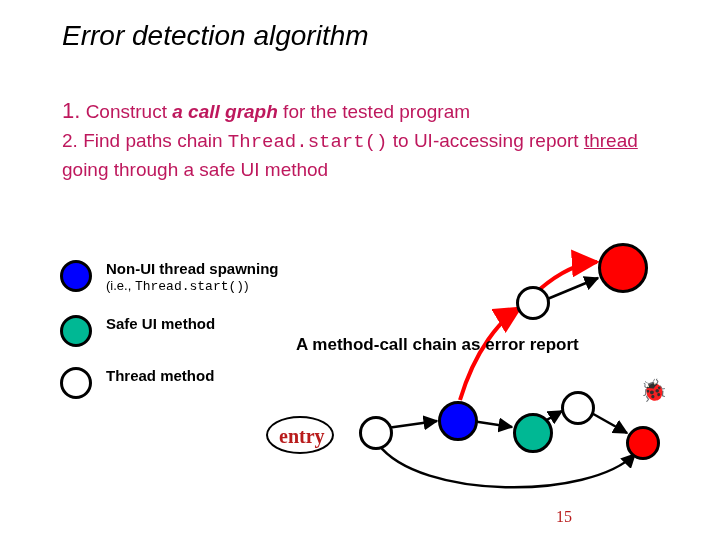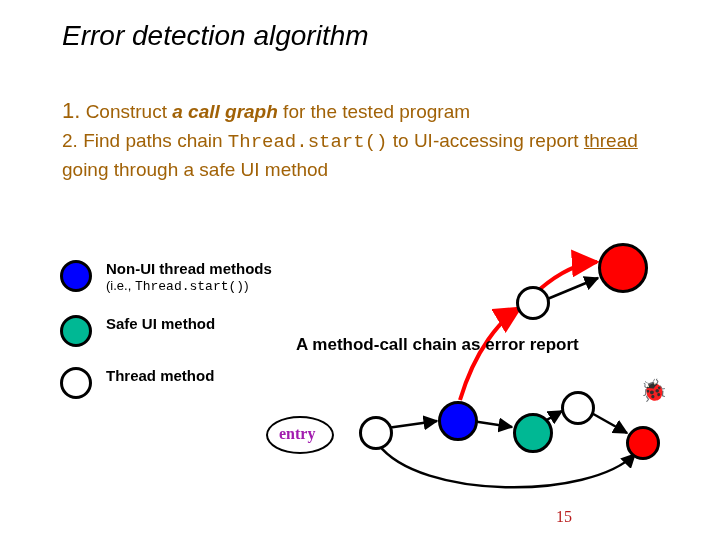--- a/index.html
+++ b/index.html
@@ -25,21 +25,21 @@
     font-size: 28px;
     color: #000;
   }
   .body-text {
     position: absolute;
     top: 95px;
     left: 62px;
     width: 600px;
     font-size: 19px;
     line-height: 1.45;
-    color: #a16207;
+    color: #be185d;
   }
   .body-text .bold-italic {
     font-weight: bold;
     font-style: italic;
   }
   .body-text .code {
     font-family: "Courier New", monospace;
   }
   .body-text .underline {
     text-decoration: underline;
@@ -85,23 +85,23 @@
     left: 296px;
     font-size: 17px;
     font-weight: bold;
     color: #000;
   }
   .entry-label {
     position: absolute;
     top: 425px;
     left: 279px;
     font-family: "Times New Roman", serif;
-    font-size: 16px;
-    font-weight: bold;
-    color: #a21caf;
+    font-size: 20px;
+    font-weight: bold;
+    color: #b91c1c;
     text-align: center;
   }
   .entry-bubble {
     position: absolute;
     top: 416px;
     left: 266px;
     width: 64px;
     height: 34px;
     border: 2px solid #000;
     border-radius: 50%;
@@ -149,21 +149,21 @@
     </div>
     <div>
       <span>2.</span><span>  Find paths chain </span><span class="code">Thread.start()</span><span> to UI-accessing report </span><span class="underline">thread</span><span> going through a safe UI method</span>
     </div>
   </div>
 
   <div class="legend">
     <div class="legend-row">
       <div class="legend-circle c-blue"></div>
       <div class="legend-text">
-        <div>Non-UI thread methods</div>
+        <div>Non-UI thread spawning</div>
         <div class="legend-sub">
           <span>(i.e., </span><span class="legend-code">Thread.start()</span><span>)</span>
         </div>
       </div>
     </div>
     <div class="legend-row">
       <div class="legend-circle c-teal"></div>
       <div class="legend-text">Safe UI method</div>
     </div>
     <div class="legend-row">

